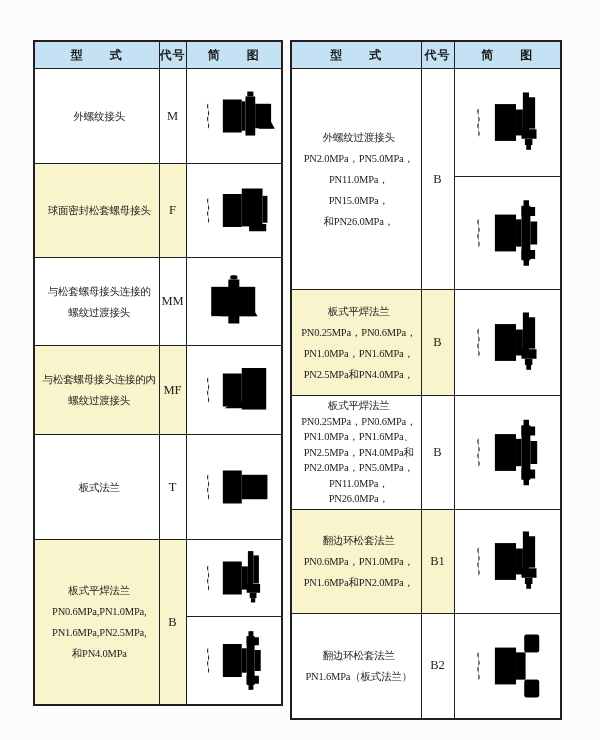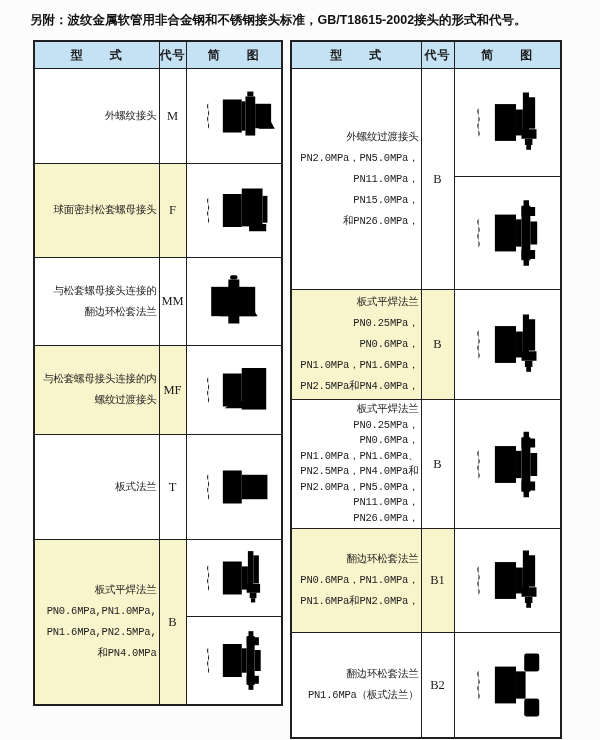--- a/index.html
+++ b/index.html
@@ -13,46 +13,45 @@
     position:absolute;left:30px;top:12px;width:545px;
     font-family:"Liberation Sans","DejaVu Sans",sans-serif;
     font-weight:bold;font-size:12.5px;color:#111;letter-spacing:0px;white-space:nowrap;
   }
   table.tbl{
     position:absolute;top:40px;border-collapse:collapse;table-layout:fixed;
     background:#fff;border:2px solid var(--border);
   }
   #tbl-left{left:33px;width:250px;}
   #tbl-right{left:290px;width:272px;}
-  .tbl th,.tbl td{border:1px solid var(--border);padding:0;margin:0;overflow:hidden;font-family:Liberation Mono, monospace;}
+  .tbl th,.tbl td{border:1px solid var(--border);padding:0;margin:0;overflow:hidden;}
   .tbl th{
     background:var(--header-bg);font-size:12px;font-weight:bold;color:#1a1a1a;
     text-align:center;vertical-align:middle;letter-spacing:1px;
   }
   td.t{
-    vertical-align:middle;text-align:right;padding:2px 2px 2px 7px;
+    vertical-align:middle;text-align:center;padding:2px 2px 2px 7px;
     font-size:10.5px;line-height:21px;color:#1c1c1c;
     white-space:pre-line;letter-spacing:-0.2px;
   }
   td.t.tight{line-height:15.5px;}
   td.c{
     text-align:center;vertical-align:middle;font-size:12.5px;color:#1c1c1c;
     font-family:"Liberation Serif","DejaVu Serif",serif;
   }
   td.d{vertical-align:middle;text-align:center;background:#fff;}
   td.d svg{display:block;margin:0 auto;width:97%;}
   .ylw{background:var(--highlight-bg);}
   .defs-holder{position:absolute;width:0;height:0;overflow:hidden;}
 </style>
 </head>
 <body>
 
 <div class="page">
 
-  <div class="doc-title">另附：波纹金属软管用非合金钢和不锈钢接头标准，GB/T18615-2002接头的形式和代号。</div>
 
   <svg class="defs-holder" aria-hidden="true">
     <defs>
       <pattern id="hatch" width="4" height="4" patternUnits="userSpaceOnUse">
         <path d="M-1,1 l2,-2 M0,4 l4,-4 M3,5 l2,-2" stroke="#3a3a3a" stroke-width="0.9" fill="none"></path>
       </pattern>
       <g id="g-base">
         <line class="cl" x1="6" y1="50" x2="146" y2="50"></line>
         <path d="M57,29 H33 M57,71 H33"></path>
         <path d="M33,29 c-6,7 6,14 0,21 c-6,7 6,14 0,21"></path>
@@ -159,21 +158,21 @@
         <td class="t ylw">球面密封松套螺母接头</td>
         <td class="c ylw">F</td>
         <td class="d" style="height:93px">
           <svg class="sk" style="height:89px" viewBox="0 0 150 100" preserveAspectRatio="xMidYMid meet">
               <use href="#sym-loose-nut"></use>
             </svg>
         </td>
       </tr>
       <tr>
         <td class="t">与松套螺母接头连接的
-翻边环松套法兰</td>
+螺纹过渡接头</td>
         <td class="c">MM</td>
         <td class="d" style="height:87px">
           <svg class="sk" style="height:83px" viewBox="0 0 150 100" preserveAspectRatio="xMidYMid meet">
               <use href="#sym-nipple"></use>
             </svg>
         </td>
       </tr>
       <tr>
         <td class="t ylw">与松套螺母接头连接的内
 螺纹过渡接头</td>

